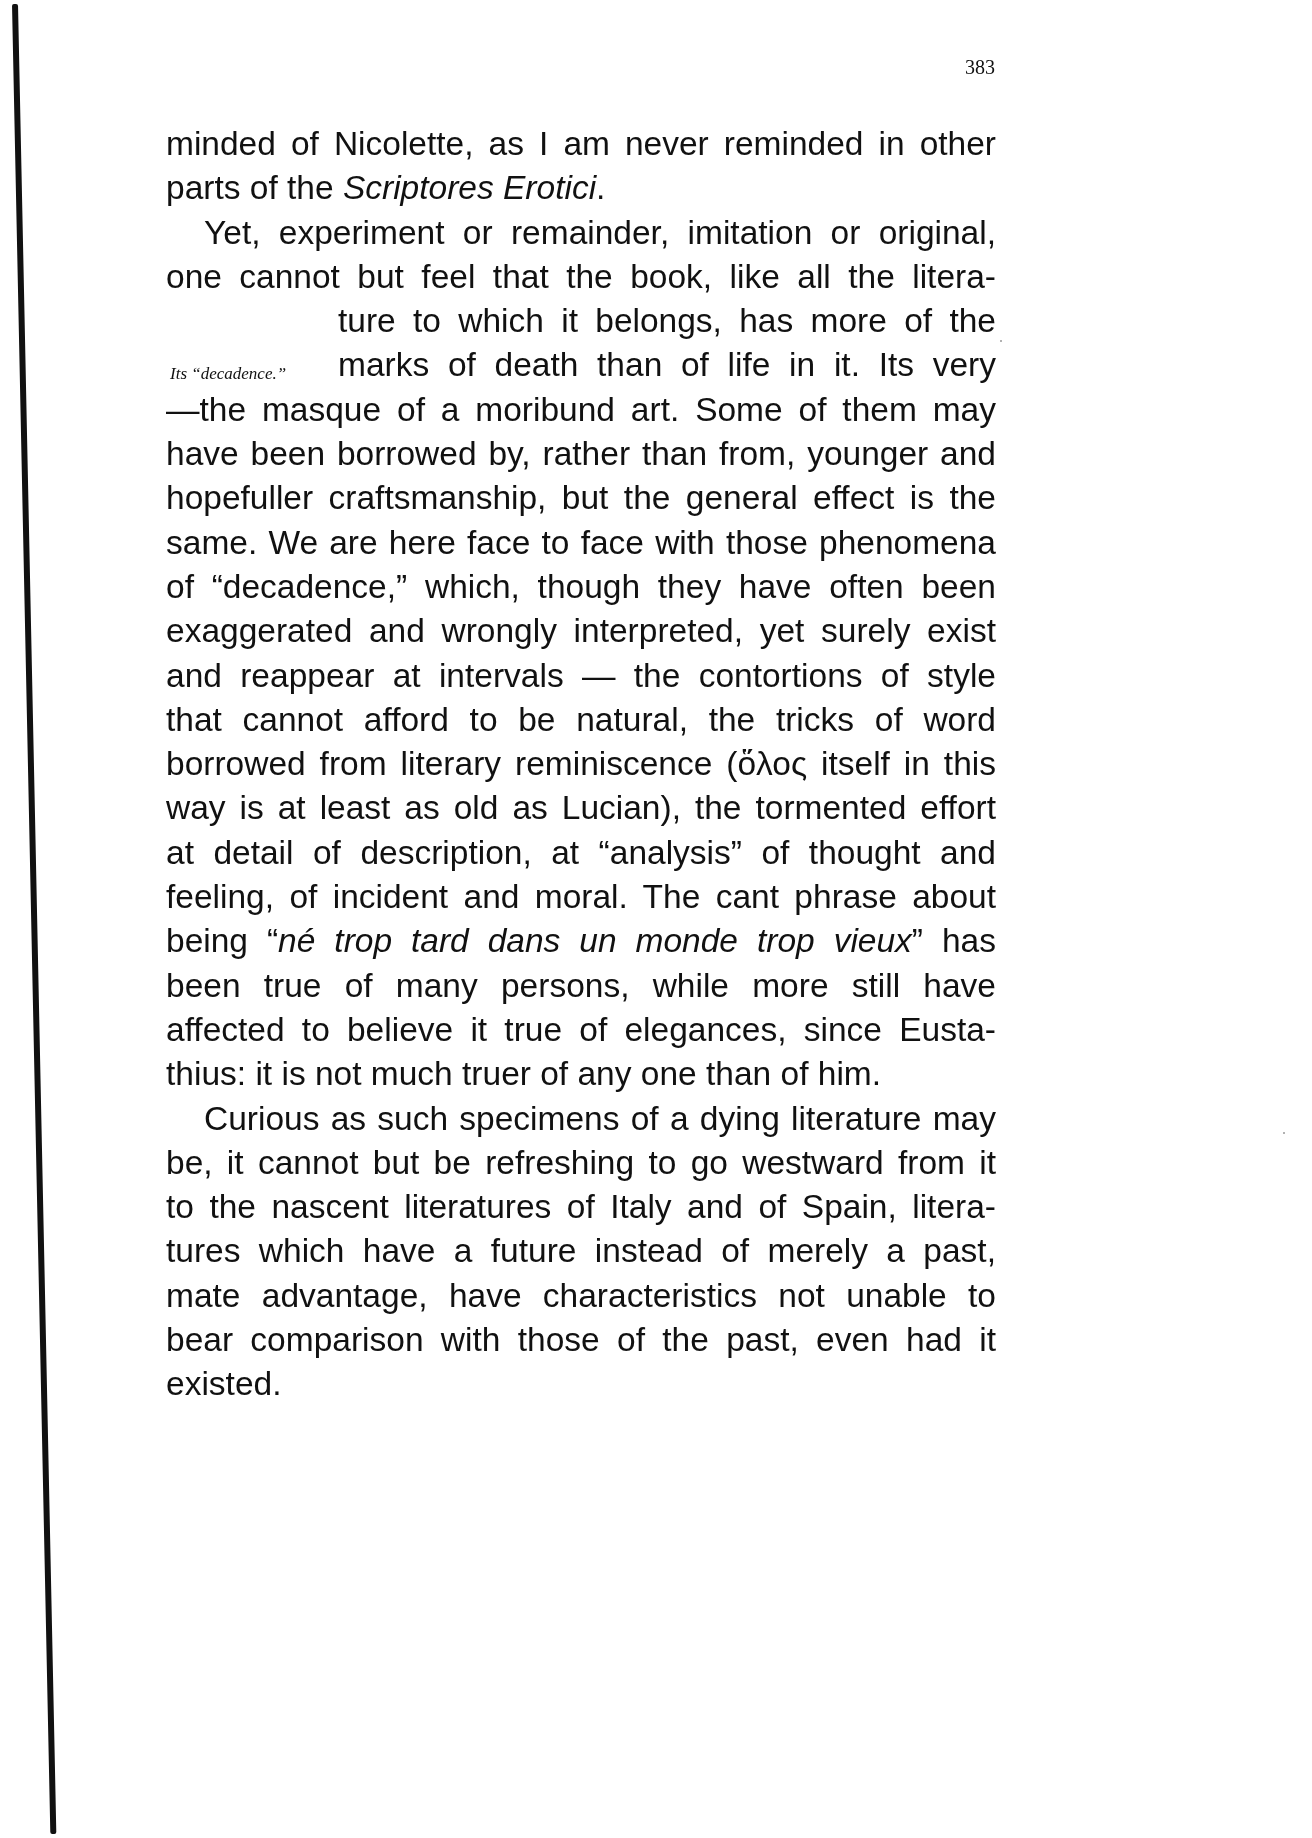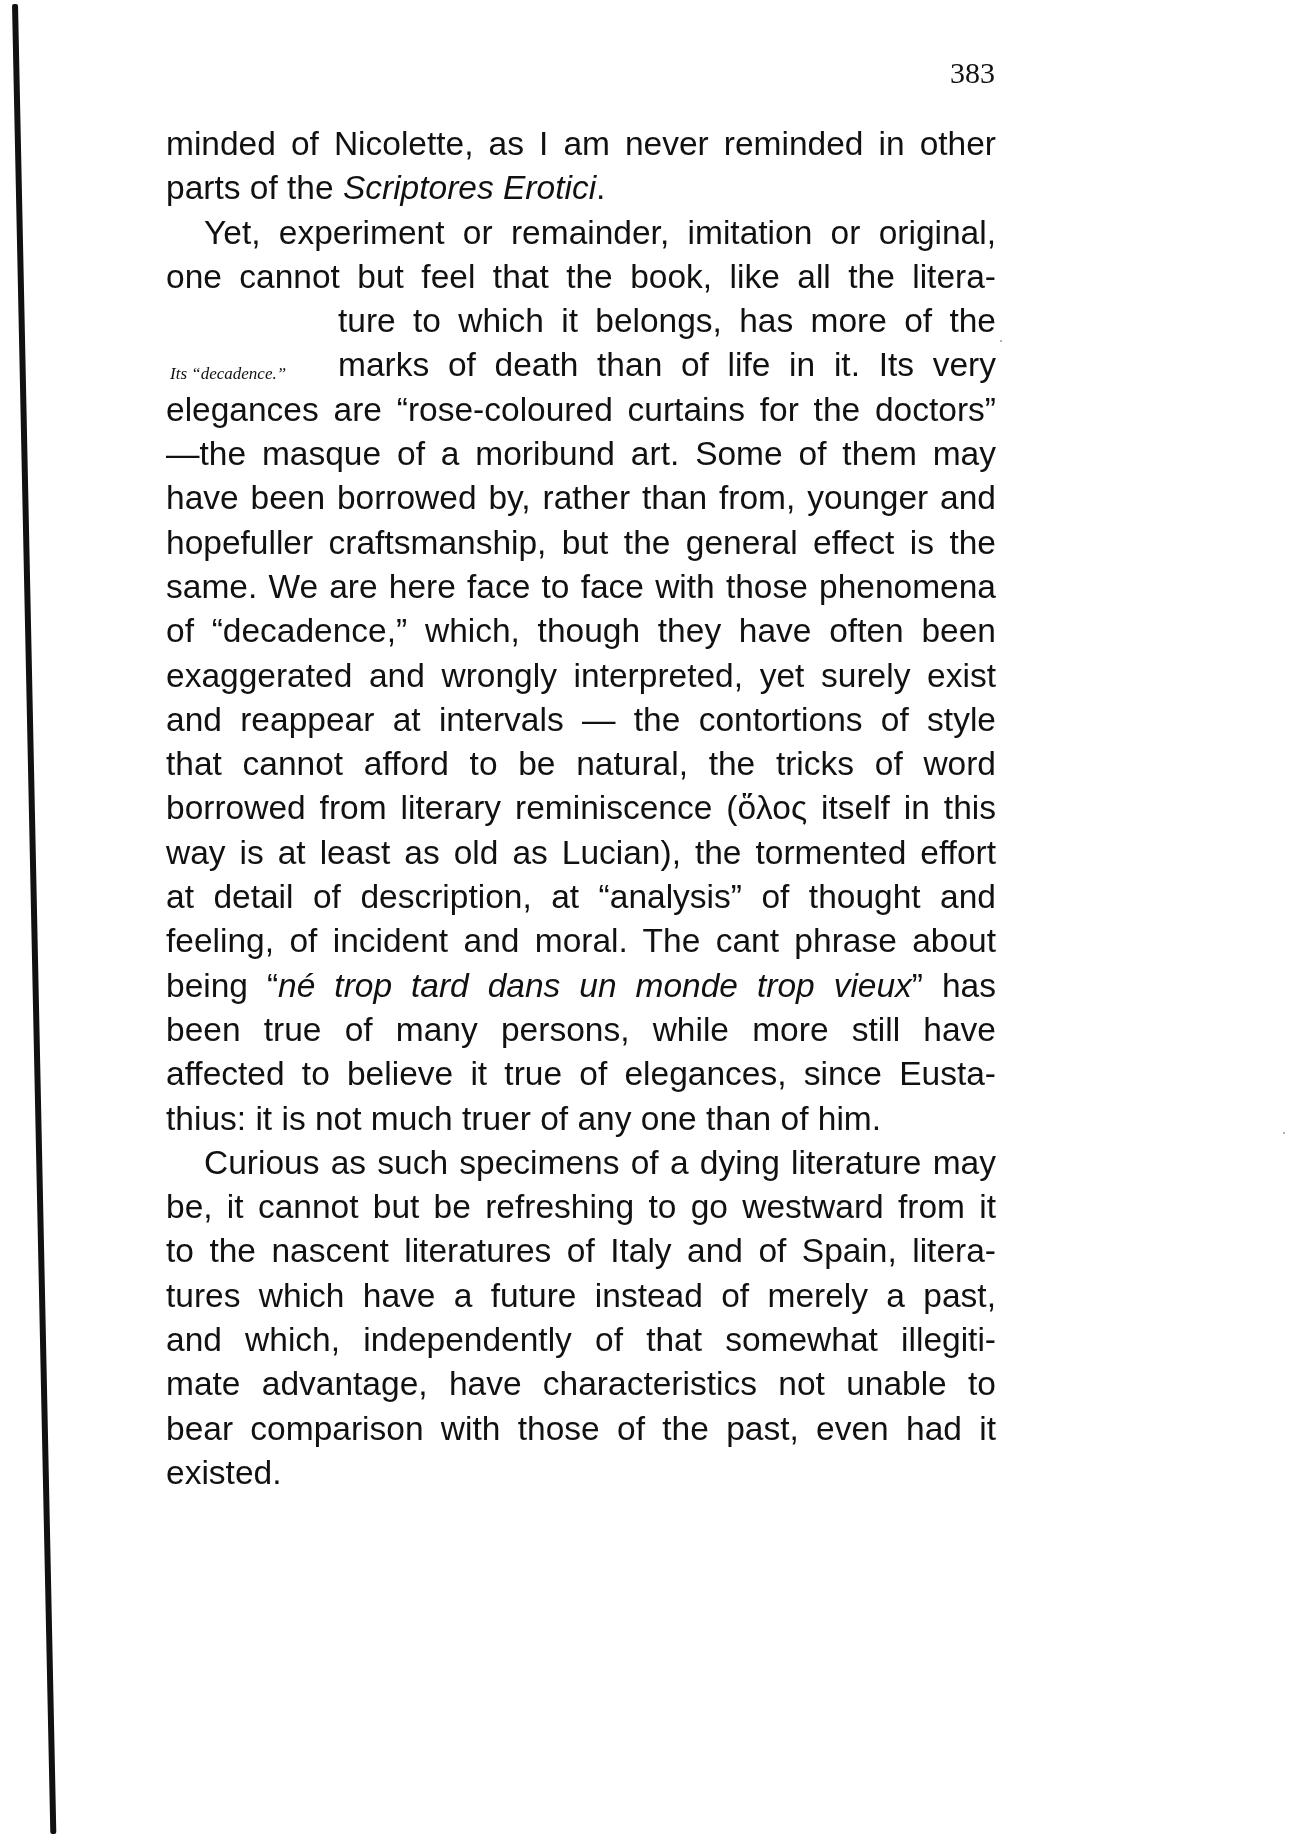--- a/index.html
+++ b/index.html
@@ -3,21 +3,21 @@
 <meta charset="utf-8">
 <style>
   html, body { margin: 0; padding: 0; background: #ffffff; }
   body { width: 1312px; height: 1838px; position: relative; overflow: hidden;
          font-family: "DejaVu Serif", "Liberation Serif", serif; color: #111; }
   .binding-edge { position: absolute; left: 12px; top: 4px; width: 6px; height: 1830px;
                   background: #111; transform: skewX(1.2deg); transform-origin: top left; border-radius: 2px; }
   .running-head { position: absolute; left: 300px; top: 58px; width: 695px; height: 40px;
                   font-family: "Liberation Serif", serif; font-size: 25px; letter-spacing: 1px; }
   .running-head .title { position: absolute; left: 0; top: 0; }
-  .running-head .page-no { position: absolute; right: 0; top: -2px; font-size: 30px; letter-spacing: 0; }
+  .running-head .page-no { position: absolute; right: 0; top: -2px; font-size: 20px; letter-spacing: 0; }
   .body { position: absolute; left: 166px; top: 122px; width: 830px;
           font-family: Liberation Sans, sans-serif; font-size: 33.5px; line-height: 44.3px; }
   .line { display: block; height: 44.3px; text-align: justify; text-align-last: justify; white-space: nowrap; overflow: visible; }
   .line.last { text-align-last: left; }
   .line.indent { padding-left: 38px; }
   .line.short-left { padding-left: 172px; }
   .margin-note { position: absolute; left: 170px; top: 364px; font-family: "Liberation Serif", serif;
                  font-style: italic; font-size: 17px; }
   em, .it { font-style: italic; }
   .speck { position: absolute; width: 2px; height: 2px; background: #999; border-radius: 50%; }
@@ -33,41 +33,39 @@
 
 <div class="margin-note">Its “decadence.”</div>
 
 <div class="body" id="body-text">
     <span class="line">minded of Nicolette, as I am never reminded in other</span>
     <span class="line last"><span>parts of the </span><em>Scriptores Erotici</em><span>.</span></span>
     <span class="line indent">Yet, experiment or remainder, imitation or original,</span>
     <span class="line">one cannot but feel that the book, like all the litera-</span>
     <span class="line short-left">ture to which it belongs, has more of the</span>
     <span class="line short-left">marks of death than of life in it.  Its very</span>
-    <span class="line">elegances are “rose-coloured curtains for the doctors”</span>
     <span class="line">—the masque of a moribund art.  Some of them may</span>
     <span class="line">have been borrowed by, rather than from, younger and</span>
     <span class="line">hopefuller craftsmanship, but the general effect is the</span>
     <span class="line">same.  We are here face to face with those phenomena</span>
     <span class="line">of “decadence,” which, though they have often been</span>
     <span class="line">exaggerated and wrongly interpreted, yet surely exist</span>
     <span class="line">and reappear at intervals — the contortions of style</span>
     <span class="line">that cannot afford to be natural, the tricks of word</span>
     <span class="line">borrowed from literary reminiscence (ὅλος itself in this</span>
     <span class="line">way is at least as old as Lucian), the tormented effort</span>
     <span class="line">at detail of description, at “analysis” of thought and</span>
     <span class="line">feeling, of incident and moral.  The cant phrase about</span>
     <span class="line"><span>being “</span><em>né trop tard dans un monde trop vieux</em><span>” has</span></span>
     <span class="line">been true of many persons, while more still have</span>
     <span class="line">affected to believe it true of elegances, since Eusta-</span>
     <span class="line last">thius: it is not much truer of any one than of him.</span>
     <span class="line indent">Curious as such specimens of a dying literature may</span>
     <span class="line">be, it cannot but be refreshing to go westward from it</span>
     <span class="line">to the nascent literatures of Italy and of Spain, litera-</span>
     <span class="line">tures which have a future instead of merely a past,</span>
-    <span class="line">and which, independently of that somewhat illegiti-</span>
     <span class="line">mate advantage, have characteristics not unable to</span>
     <span class="line">bear comparison with those of the past, even had it</span>
     <span class="line last">existed.</span>
   </div>
 
 <span class="speck" style="left:1283px; top:1132px;"></span>
 <span class="speck" style="left:1000px; top:340px;"></span>
 
 </body></html>

